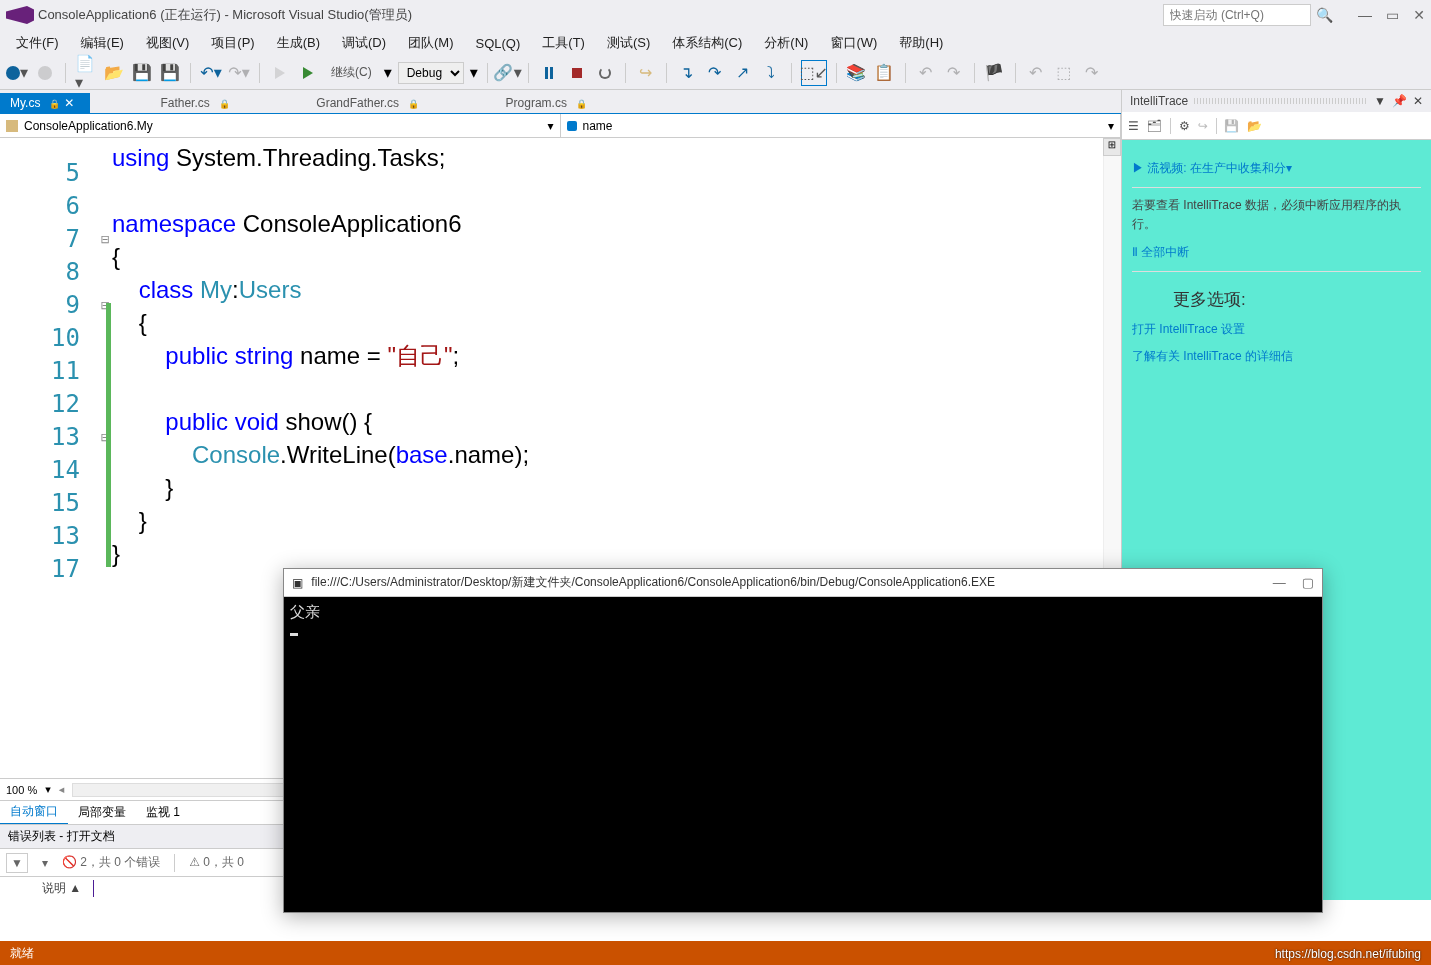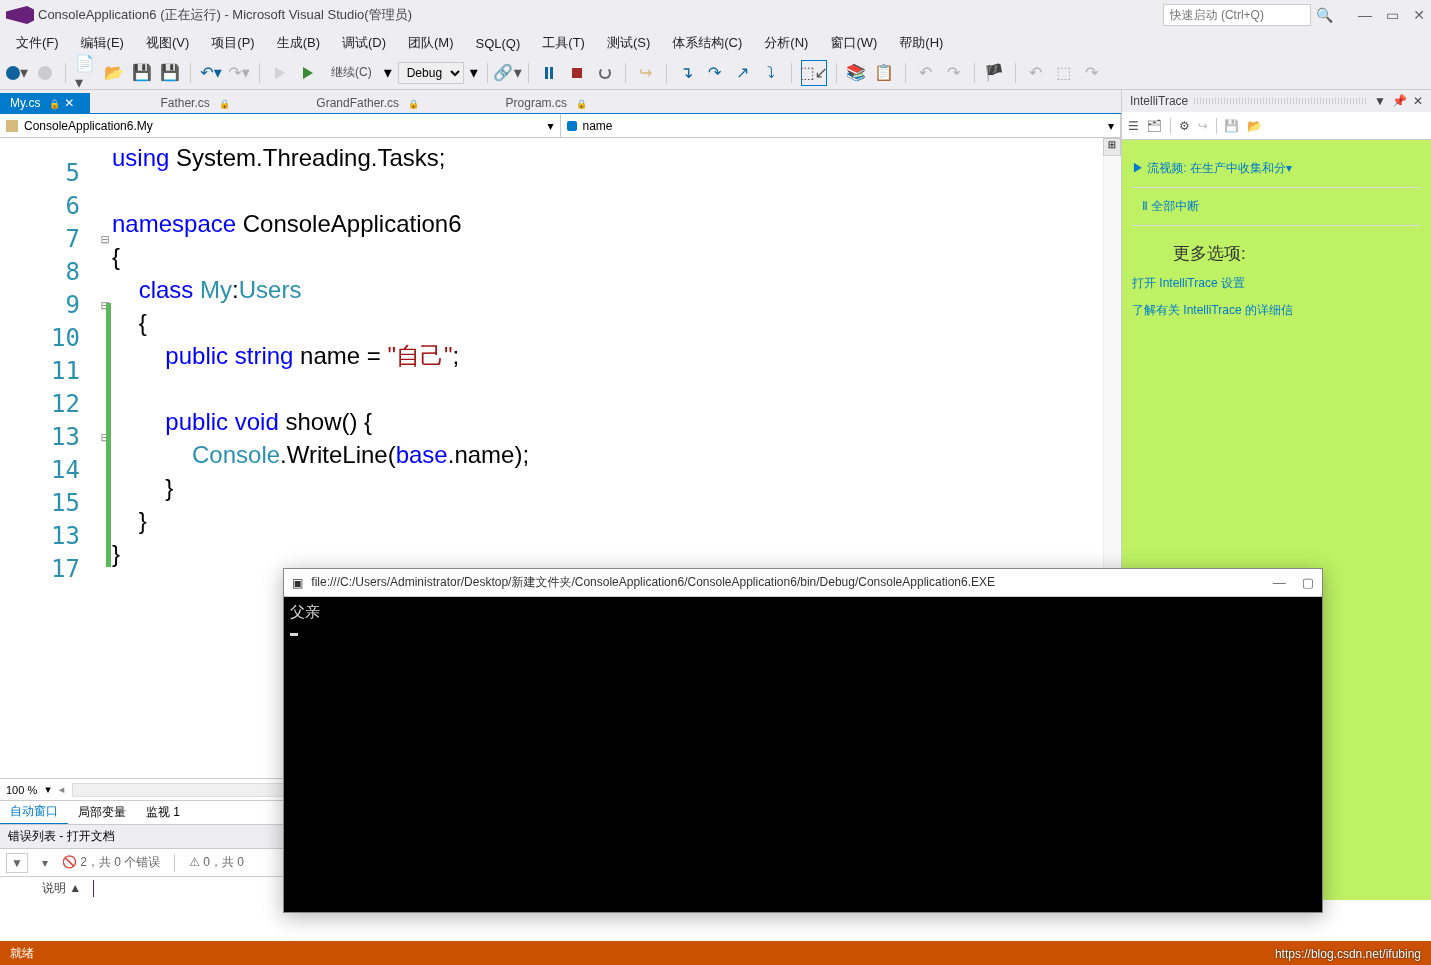--- a/index.html
+++ b/index.html
@@ -68,21 +68,21 @@
 .error-list-header { height: 24px; background: #eeeef2; border-top: 1px solid #ccc; display: flex; align-items: center; padding: 0 8px; font-size: 12px; }
 .error-toolbar { height: 28px; border-top: 1px solid #ccc; display: flex; align-items: center; padding: 0 6px; font-size: 12px; gap: 14px; color: #666; }
 .error-toolbar .filter-btn { border: 1px solid #ccc; padding: 2px 4px; }
 .error-cols { height: 24px; border-top: 1px solid #ccc; display: flex; align-items: center; font-size: 12px; color: #444; }
 .error-cols .col { padding: 0 12px; border-right: 1px solid #4c1d95; }
 
 .intellitrace-panel { width: 310px; background: #eeeef2; border-left: 1px solid #ccc; display: flex; flex-direction: column; font-size: 12px; }
 .it-title { height: 22px; display: flex; align-items: center; padding: 0 8px; color: #444; gap: 6px; }
 .it-title .dots { flex: 1; background: repeating-linear-gradient(90deg,#ccc 0 1px,transparent 1px 3px); height: 6px; }
 .it-tools { height: 28px; background: #fff; border-bottom: 1px solid #ccc; display: flex; align-items: center; padding: 0 6px; gap: 8px; color: #555; }
-.it-body { flex: 1; background: #bef264; padding: 10px; }
+.it-body { flex: 1; background: #5eead4; padding: 10px; }
 .it-link { color: #007acc; cursor: pointer; display: block; margin: 10px 0; }
 .it-sec-title { color: #333; margin-top: 16px; font-size: 17px; margin-left: 41px; }
 
 .console-win { position: absolute; left: 283px; top: 568px; width: 1040px; height: 345px; background: #000; border: 1px solid #888; box-shadow: 0 4px 20px rgba(0,0,0,0.3); display: flex; flex-direction: column; }
 .console-title { height: 28px; background: #fff; border-bottom: 1px solid #ccc; display: flex; align-items: center; padding: 0 8px; font-size: 12px; color: #333; gap: 8px; }
 .console-title .ct-text { flex: 1; white-space: nowrap; overflow: hidden; }
 .console-title .ct-btns { display: flex; gap: 16px; font-size: 13px; color: #666; }
 .console-body { flex: 1; padding: 6px; color: #ddd; font-family: SimSun, monospace; font-size: 15px; }
 .cursor { width: 8px; height: 3px; background: #ddd; display: inline-block; }
 
@@ -298,21 +298,22 @@
       <span style="border-left:1px solid #ccc;height:16px"></span>
       <span>⚙</span>
       <span style="opacity:.4">↪</span>
       <span style="border-left:1px solid #ccc;height:16px"></span>
       <span style="opacity:.4">💾</span>
       <span>📂</span>
     </div>
     <div class="it-body">
       <span class="it-link">▶ <span>流视频: 在生产中收集和分</span>▾</span>
       <div style="border-top:1px solid #ddd;margin:8px 0"></div>
-      <span class="it-link" style="margin-left:10px;">Ⅱ <span>全部中断</span></span>
+      <p style="color:#444;line-height:1.6">若要查看 IntelliTrace 数据，必须中断应用程序的执行。</p>
+      <span class="it-link" style="">Ⅱ <span>全部中断</span></span>
       <div style="border-top:1px solid #ddd;margin:8px 0"></div>
       <p class="it-sec-title">更多选项:</p>
       <span class="it-link">打开 IntelliTrace 设置</span>
       <span class="it-link">了解有关 IntelliTrace 的详细信</span>
     </div>
   </div>
 </div>
 
 <div class="console-win">
   <div class="console-title">

